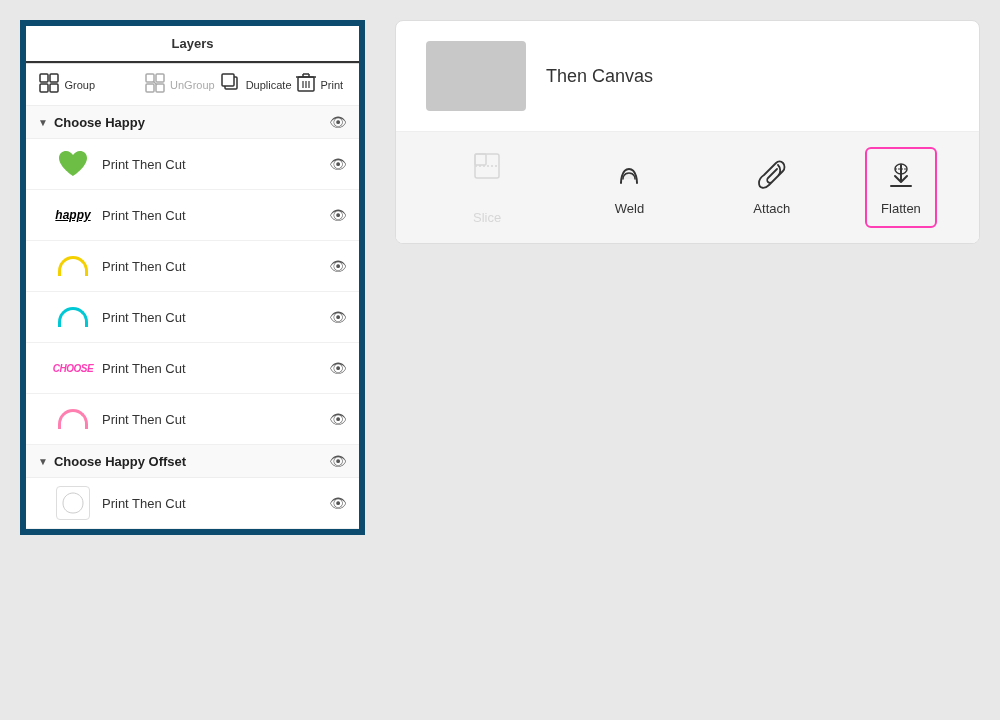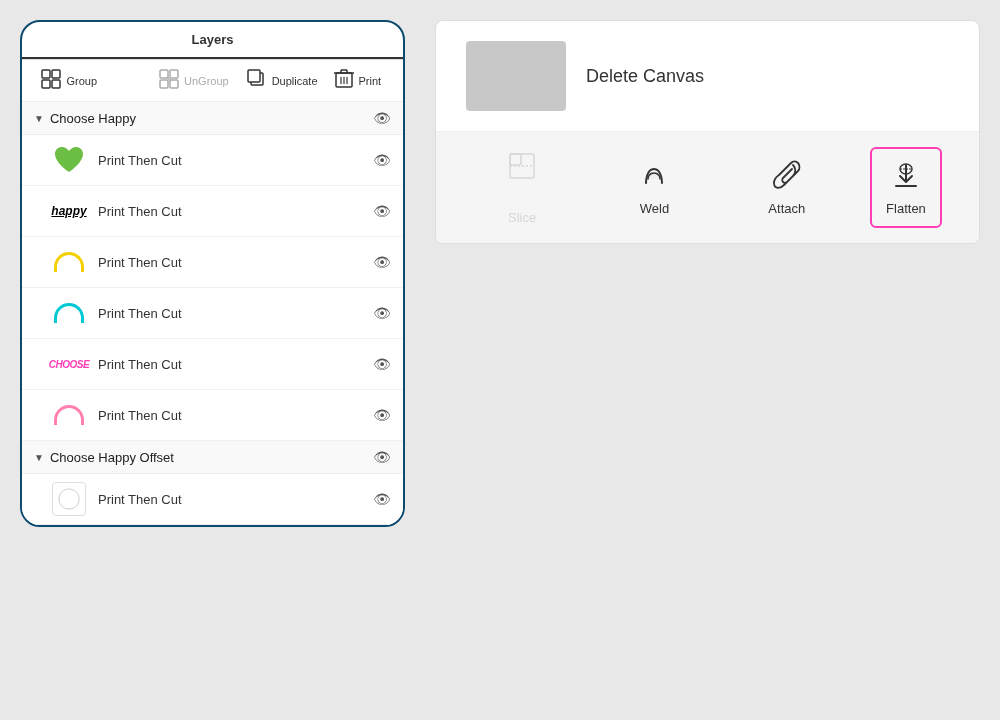--- a/index.html
+++ b/index.html
@@ -10,24 +10,24 @@
       height: 720px;
       overflow: hidden;
       display: flex;
       align-items: flex-start;
       padding: 20px;
       gap: 30px;
     }
 
     
     .left-panel {
-      width: 385px;
+      width: 345px;
       background: white;
-      border-radius: 20px;
-      border: 2px solid #0c4a6e;
+      border-radius: 0;
+      border: 6px solid #0c4a6e;
       overflow: hidden;
       flex-shrink: 0;
     }
 
     .tab-bar {
       display: flex;
       border-bottom: 1px solid #ddd;
     }
     .tab-item {
       flex: 1;
@@ -81,21 +81,21 @@
       border-bottom: 1px solid #eee;
       cursor: pointer;
     }
     .group-header .chevron {
       margin-right: 6px;
       font-size: 10px;
       color: #555;
     }
     .group-header .group-name {
       font-size: 13px;
-      font-weight: 400;
+      font-weight: 700;
       color: #222;
       flex: 1;
     }
     .eye-icon {
       color: #555;
       font-size: 14px;
       cursor: pointer;
     }
 
     .layer-row {
@@ -381,21 +381,21 @@
       <span class="eye-icon">👁</span>
     </div>
 
   </div>
 </div>
 
 <div class="right-panel">
 
   <div class="canvas-preview">
     <div class="canvas-thumbnail"></div>
-    <span class="canvas-title">Delete Canvas</span>
+    <span class="canvas-title">Then Canvas</span>
   </div>
 
   <div class="operations-bar">
 
     <div class="op-item disabled">
       <span class="op-icon">
         <svg width="32" height="32" viewBox="0 0 32 32" fill="none" xmlns="http://www.w3.org/2000/svg">
           <rect x="4" y="4" width="24" height="24" rx="2" stroke="#aaa" stroke-width="1.5" fill="none"></rect>
           <rect x="4" y="4" width="11" height="11" rx="1" stroke="#aaa" stroke-width="1.5" fill="none"></rect>
           <line x1="4" y1="16" x2="28" y2="16" stroke="#aaa" stroke-width="1.5" stroke-dasharray="2 2"></line>

